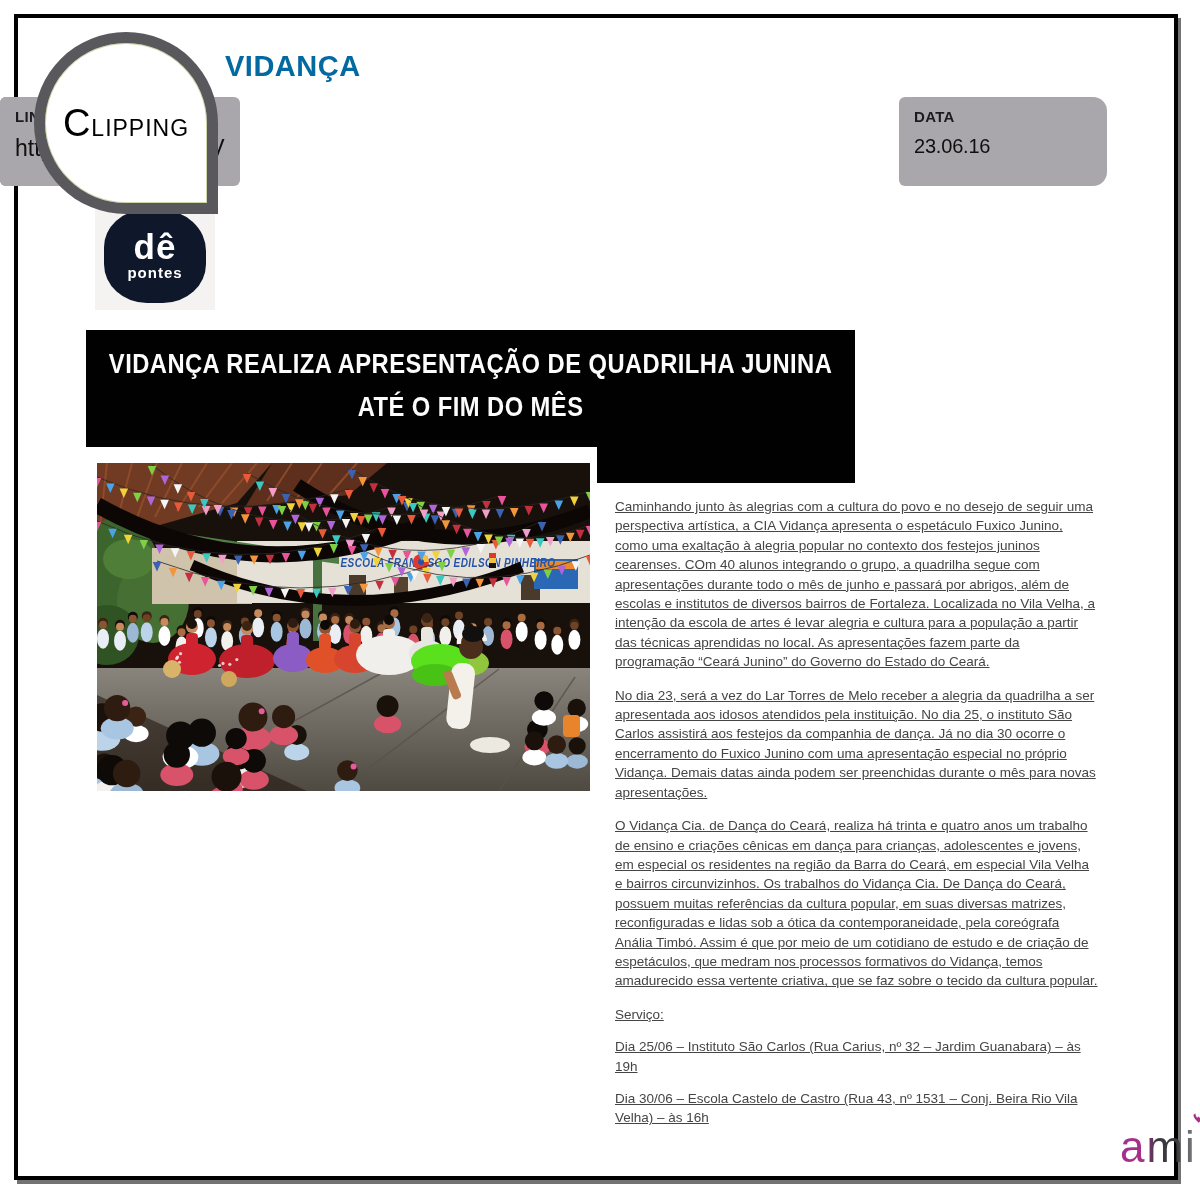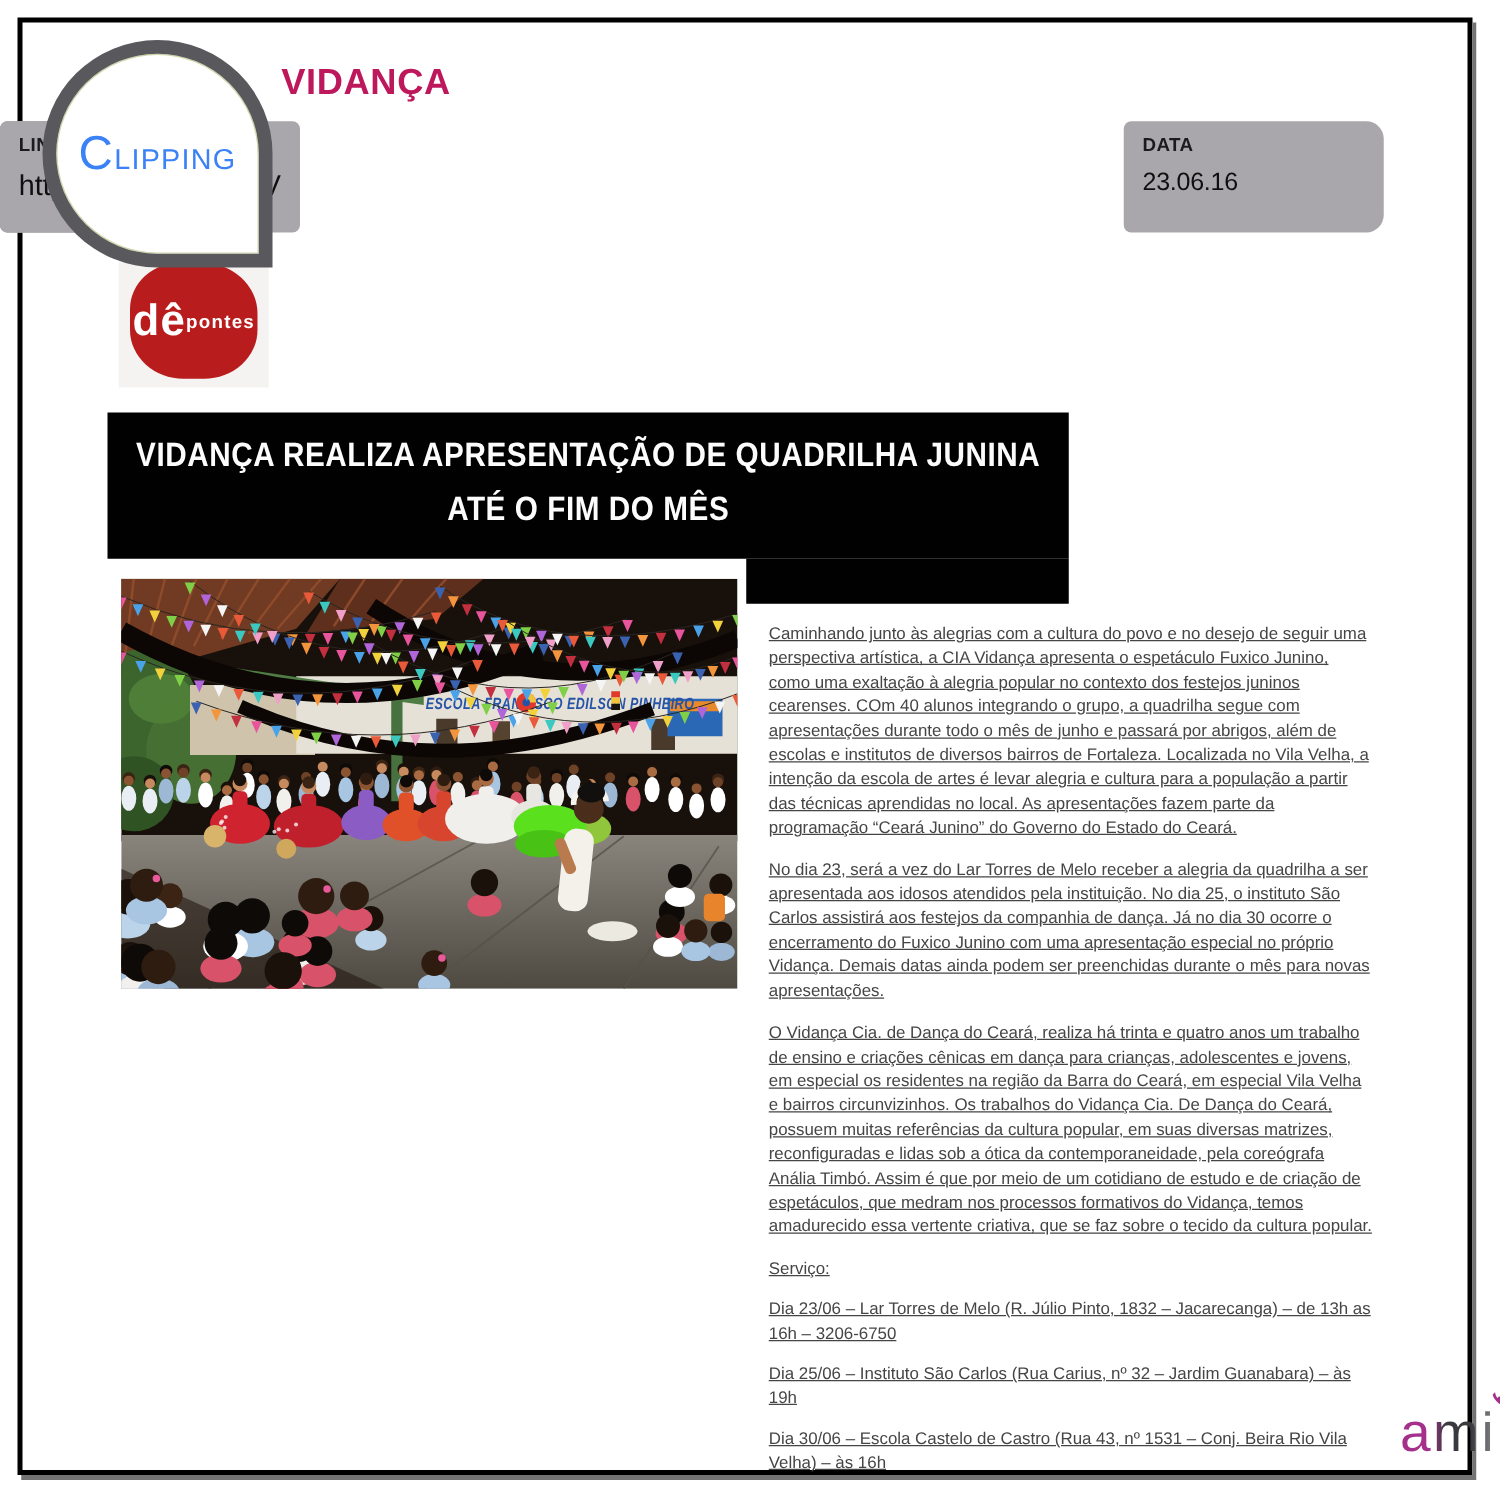--- a/index.html
+++ b/index.html
@@ -6,42 +6,42 @@
   body{width:1200px;height:1200px;position:relative;overflow:hidden;
        font-family:"Liberation Sans",sans-serif;color:#111;}
 
   .frame{position:absolute;left:14px;top:14px;width:1156px;height:1158px;
          border:4px solid #000;box-shadow:3px 4px 0 rgba(0,0,0,.55);background:transparent;}
 
   
   .clipping-logo{position:absolute;left:34px;top:32px;width:162px;height:160px;
     background:#fff;border:11px solid #59585d;border-radius:50% 50% 0 50%;
     box-shadow:inset 0 0 0 1px #ccd6a6;display:flex;align-items:center;justify-content:center;z-index:3;}
-  .clipping-text{color:#3b82f6;font-size:23px;letter-spacing:1px;font-weight:400;}
+  .clipping-text{color:#000000;font-size:23px;letter-spacing:1px;font-weight:400;}
   .clipping-text::first-letter{font-size:38px;}
 
   .pub-title{position:absolute;left:225px;top:50px;font-size:29px;font-weight:700;
-             letter-spacing:.5px;color:#be185d;}
+             letter-spacing:.5px;color:#0369a1;}
 
   
   .meta-cell{position:absolute;top:97px;height:89px;background:#a9a7ab;border-radius:6px;
              padding:11px 15px;box-sizing:border-box;}
   .meta-cell:nth-of-type(1){left:224px;width:144px;border-radius:14px 6px 6px 14px;}
   .meta-cell:nth-of-type(2){left:372px;width:247px;}
   .meta-cell:nth-of-type(3){left:627px;width:264px;}
   .meta-cell:nth-of-type(4){left:899px;width:208px;border-radius:6px 14px 14px 6px;}
   .meta-label{display:block;font-size:15px;font-weight:700;color:#1b1b1d;letter-spacing:.3px;}
   .meta-value{display:block;font-size:23px;color:#0f0f0f;margin-top:10px;white-space:nowrap;}
   .meta-cell:nth-of-type(4) .meta-value{font-size:20px;letter-spacing:-.2px;}
 
   
   .depontes{position:absolute;left:95px;top:203px;width:120px;height:107px;background:#f4f3f1;
             display:flex;align-items:center;justify-content:center;}
-  .depontes-blob{width:102px;height:93px;background:#b91c1c;border-radius:40% 44% 42% 42%;
-                 display:flex;flex-direction:row;align-items:center;justify-content:center;color:#fff;}
+  .depontes-blob{width:102px;height:93px;background:#0f172a;border-radius:40% 44% 42% 42%;
+                 display:flex;flex-direction:column;align-items:center;justify-content:center;color:#fff;}
   .depontes-de{font-size:35px;font-weight:700;line-height:30px;letter-spacing:1px;}
   .depontes-pontes{font-size:15px;font-weight:700;letter-spacing:1px;margin-top:2px;}
 
   
   .banner{position:absolute;left:86px;top:330px;width:769px;height:117px;background:#010101;overflow:visible;}
   .banner-text{display:block;width:874px;transform:scaleX(.88);transform-origin:0 0;
                padding-top:13px;font-size:27px;line-height:43px;font-weight:700;color:#fcfcfc;
                text-align:center;letter-spacing:.5px;}
   .banner-ext{position:absolute;left:597px;top:447px;width:258px;height:36px;background:#010101;}
 
@@ -562,21 +562,20 @@
         <rect x="466" y="252" width="17" height="22" rx="4" fill="#e8842c"></rect>
       </g>
   </svg>
 </div>
 
 <div class="article">
   <p>Caminhando junto às alegrias com a cultura do povo e no desejo de seguir uma perspectiva artística, a CIA Vidança apresenta o espetáculo Fuxico Junino, como uma exaltação à alegria popular no contexto dos festejos juninos cearenses. COm 40 alunos integrando o grupo, a quadrilha segue com apresentações durante todo o mês de junho e passará por abrigos, além de escolas e institutos de diversos bairros de Fortaleza. Localizada no Vila Velha, a intenção da escola de artes é levar alegria e cultura para a população a partir das técnicas aprendidas no local. As apresentações fazem parte da programação “Ceará Junino” do Governo do Estado do Ceará.</p>
   <p>No dia 23, será a vez do Lar Torres de Melo receber a alegria da quadrilha a ser apresentada aos idosos atendidos pela instituição. No dia 25, o instituto São Carlos assistirá aos festejos da companhia de dança. Já no dia 30 ocorre o encerramento do Fuxico Junino com uma apresentação especial no próprio Vidança. Demais datas ainda podem ser preenchidas durante o mês para novas apresentações.</p>
   <p>O Vidança Cia. de Dança do Ceará, realiza há trinta e quatro anos um trabalho de ensino e criações cênicas em dança para crianças, adolescentes e jovens, em especial os residentes na região da Barra do Ceará, em especial Vila Velha e bairros circunvizinhos. Os trabalhos do Vidança Cia. De Dança do Ceará, possuem muitas referências da cultura popular, em suas diversas matrizes, reconfiguradas e lidas sob a ótica da contemporaneidade, pela coreógrafa Anália Timbó. Assim é que por meio de um cotidiano de estudo e de criação de espetáculos, que medram nos processos formativos do Vidança, temos amadurecido essa vertente criativa, que se faz sobre o tecido da cultura popular.</p>
   <p class="svc">Serviço:</p>
-  <p class="svc">Dia 23/06 – Lar Torres de Melo (R. Júlio Pinto, 1832 – Jacarecanga) – de 13h as 16h – 3206-6750</p>
   <p class="svc">Dia 25/06 – Instituto São Carlos (Rua Carius, nº 32 – Jardim Guanabara) – às 19h</p>
   <p class="svc">Dia 30/06 – Escola Castelo de Castro (Rua 43, nº 1531 – Conj. Beira Rio Vila Velha) – às 16h</p>
 
 </div>
 
 <div class="ami">
   <span class="ami-text">ami</span>
   <span class="ami-curl">,</span>
 </div>
 

